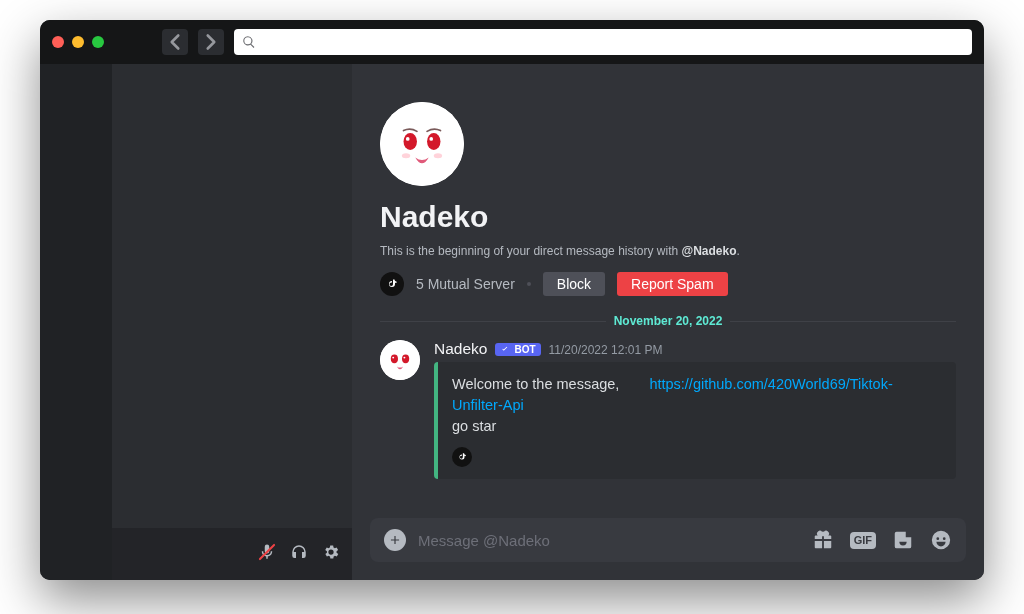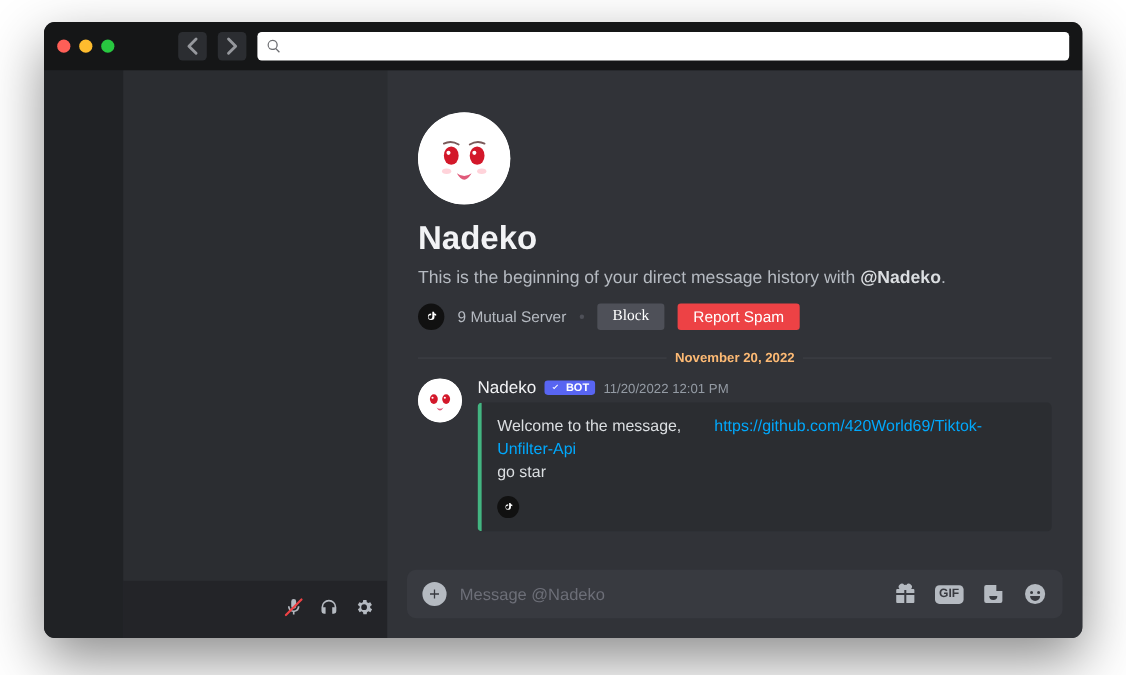--- a/index.html
+++ b/index.html
@@ -33,34 +33,34 @@
   .scroll { flex:1; overflow:hidden; padding: 38px 28px 10px 28px; color:#dbdee1; }
   .avatar-lg {
     width:84px; height:84px; border-radius:50%; background:#fff;
     display:flex; align-items:center; justify-content:center; margin-bottom:14px; overflow:hidden;
   }
   .avatar-sm {
     width:40px; height:40px; border-radius:50%; background:#fff; overflow:hidden;
   }
   .anime-face { width:100%; height:100%; }
   h1 { font-size:30px; font-weight:700; color:#f2f3f5; margin-bottom:10px; }
-  .intro { font-size:16px; color:#b5bac1; margin-bottom:14px; }
+  .intro { font-size:12px; color:#b5bac1; margin-bottom:14px; }
   .intro b { color:#dbdee1; font-weight:600; }
   .row { display:flex; align-items:center; gap:12px; margin-bottom:18px; }
   .mini-srv { width:24px; height:24px; border-radius:50%; background:#111; display:flex; align-items:center; justify-content:center; }
   .mini-srv svg{ width:12px; height:12px; fill:#fff; }
   .mutual { font-size:14px; color:#b5bac1; }
   .sep { width:4px; height:4px; border-radius:50%; background:#4e5058; }
   .btn { padding:4px 14px; border-radius:3px; font-size:14px; color:#fff; cursor:pointer; border:none; }
-  .btn.grey { background:#4e5058;font-family:Liberation Serif, serif; }
+  .btn.grey { background:#4e5058; }
   .btn.red  { background:#ed4245; }
 
   .divider { display:flex; align-items:center; gap:8px; margin: 6px 0 12px 0; }
   .divider .line { flex:1; height:1px; background:#3f4147; }
-  .divider .lbl { font-size:12px; color:#fdba74; font-weight:600; }
+  .divider .lbl { font-size:12px; color:#5eead4; font-weight:600; }
 
   .message { display:flex; gap:14px; }
   .msg-body { flex:1; min-width:0; }
   .msg-head { display:flex; align-items:baseline; gap:8px; margin-bottom:4px; }
   .author { font-size:15.5px; font-weight:500; color:#f2f3f5; }
   .bot-tag { display:inline-flex; align-items:center; gap:4px; background:#5865f2; color:#fff; font-size:10px; font-weight:600; padding:1px 5px; border-radius:3px; }
   .bot-tag svg { width:10px; height:10px; fill:#fff; }
   .timestamp { font-size:12px; color:#949ba4; }
 
   .embed { border-left:4px solid #43b581; background:#2b2d31; border-radius:4px; padding:12px 14px; max-width:560px; }
@@ -158,21 +158,21 @@
         <p class="intro">
           <span>This is the beginning of your direct message history with </span><b>@Nadeko</b><span>.</span>
         </p>
 
         <div class="row">
           <div class="mini-srv">
             <svg viewBox="0 0 24 24">
                 <path d="M14 3v9.5a3.5 3.5 0 11-3.5-3.5H12V6a6 6 0 106 6V8.8A6.9 6.9 0 0021 10V7a4 4 0 01-4-4z"></path>
               </svg>
           </div>
-          <span class="mutual">9 Mutual Server</span>
+          <span class="mutual">5 Mutual Server</span>
           <span class="sep"></span>
           <button class="btn grey">Block</button>
           <button class="btn red">Report Spam</button>
         </div>
 
         <div class="divider">
           <div class="line"></div>
           <span class="lbl">November 20, 2022</span>
           <div class="line"></div>
         </div>

